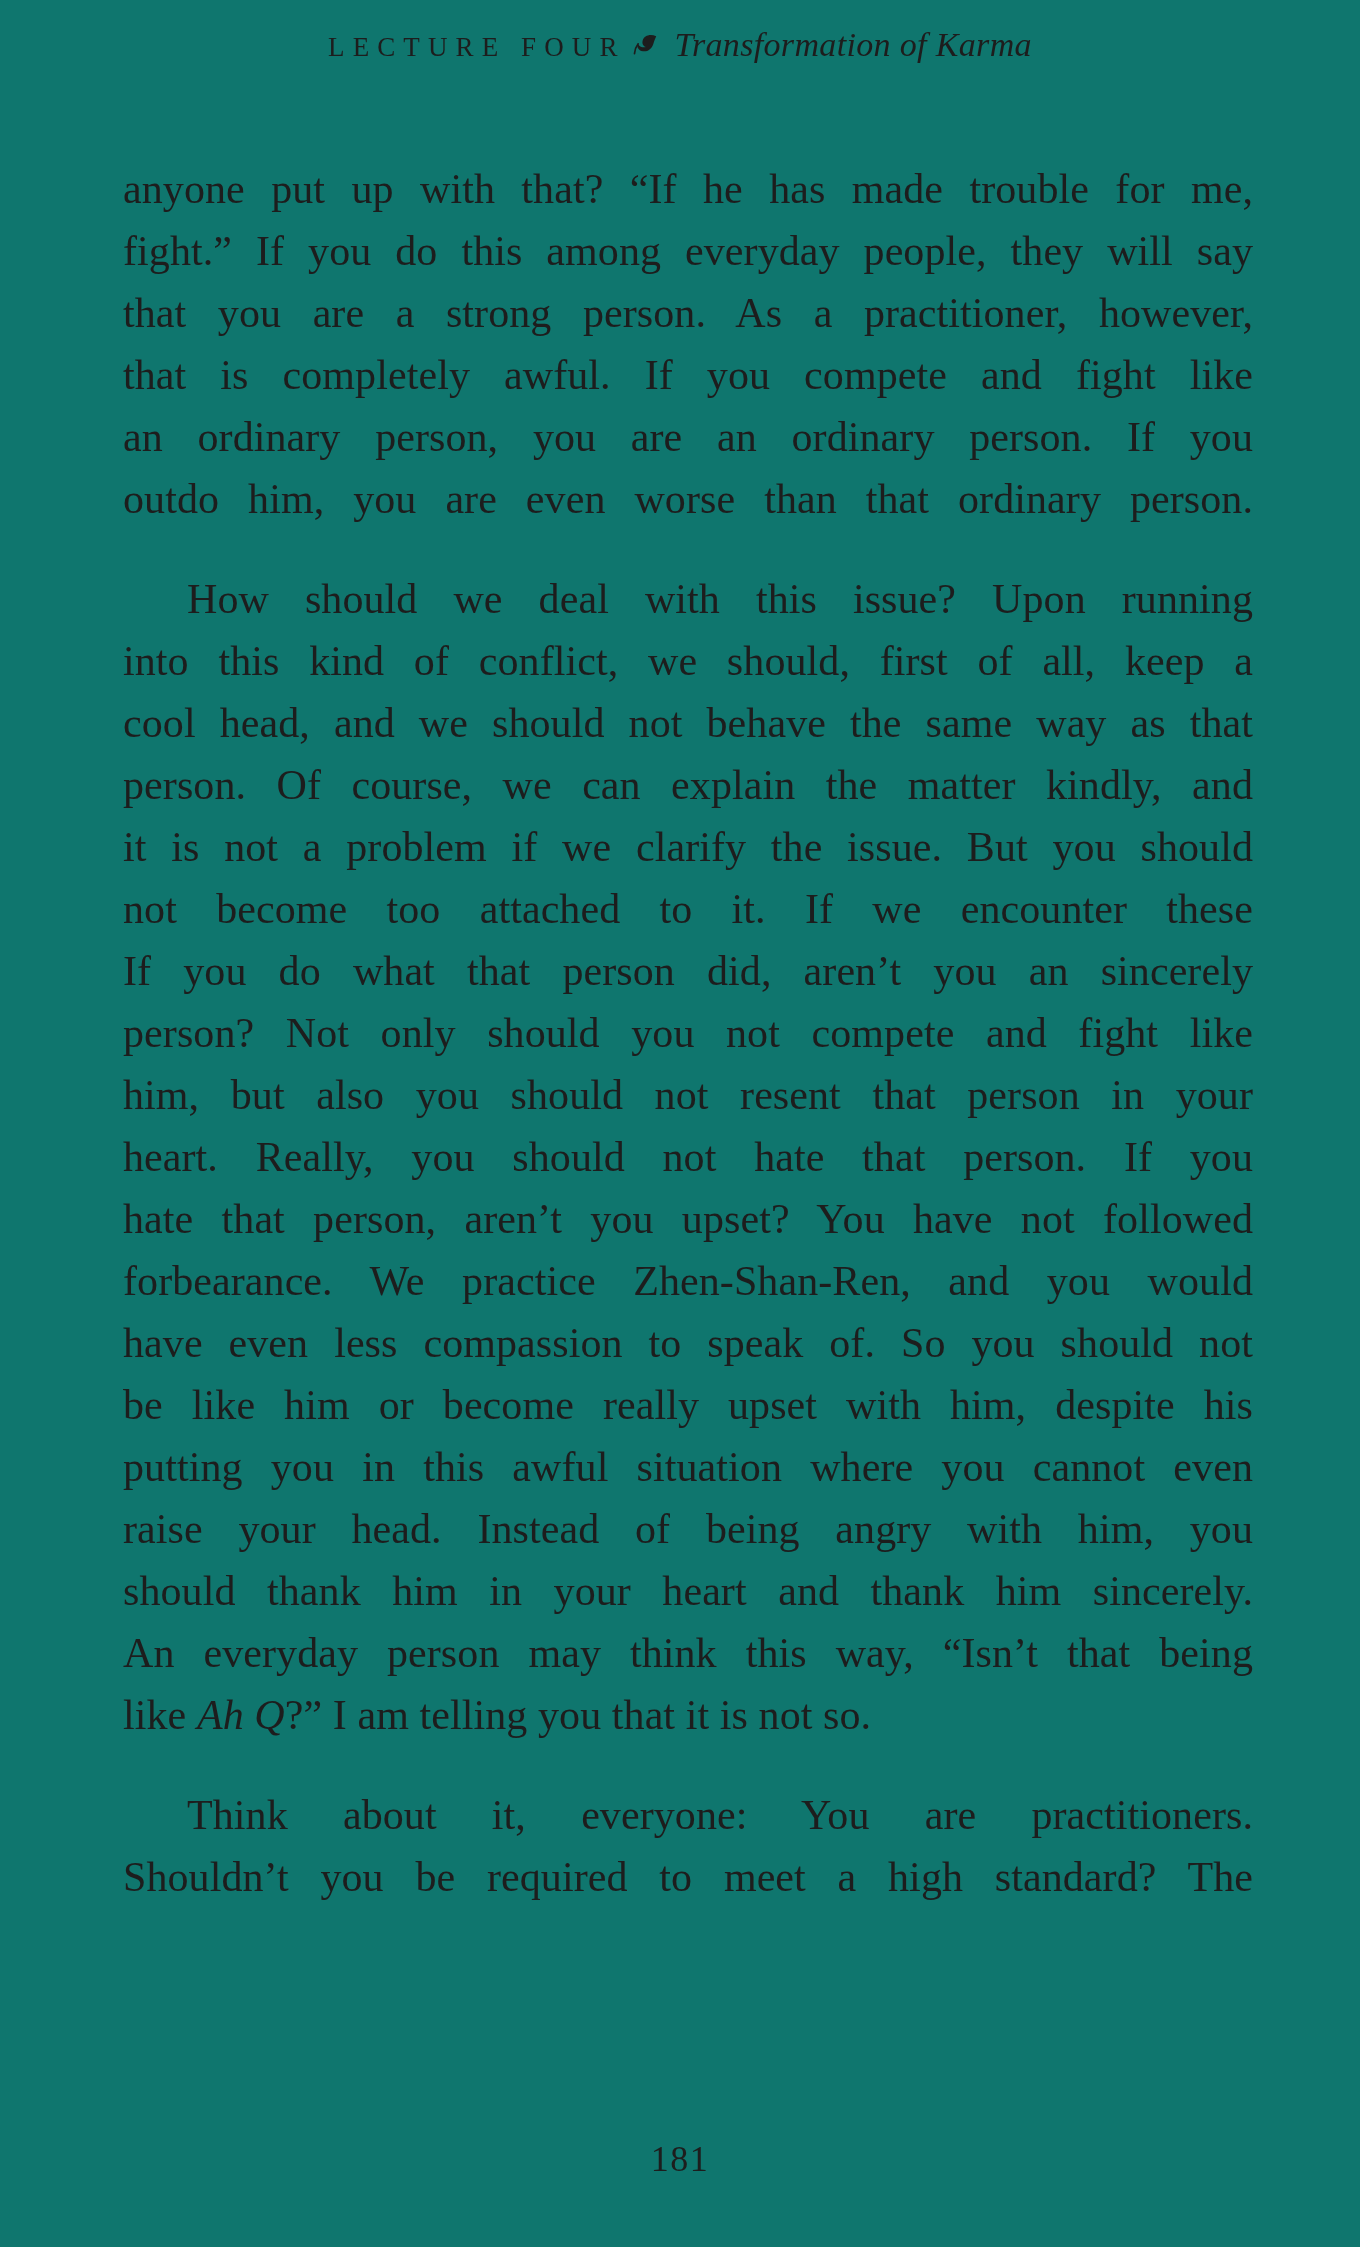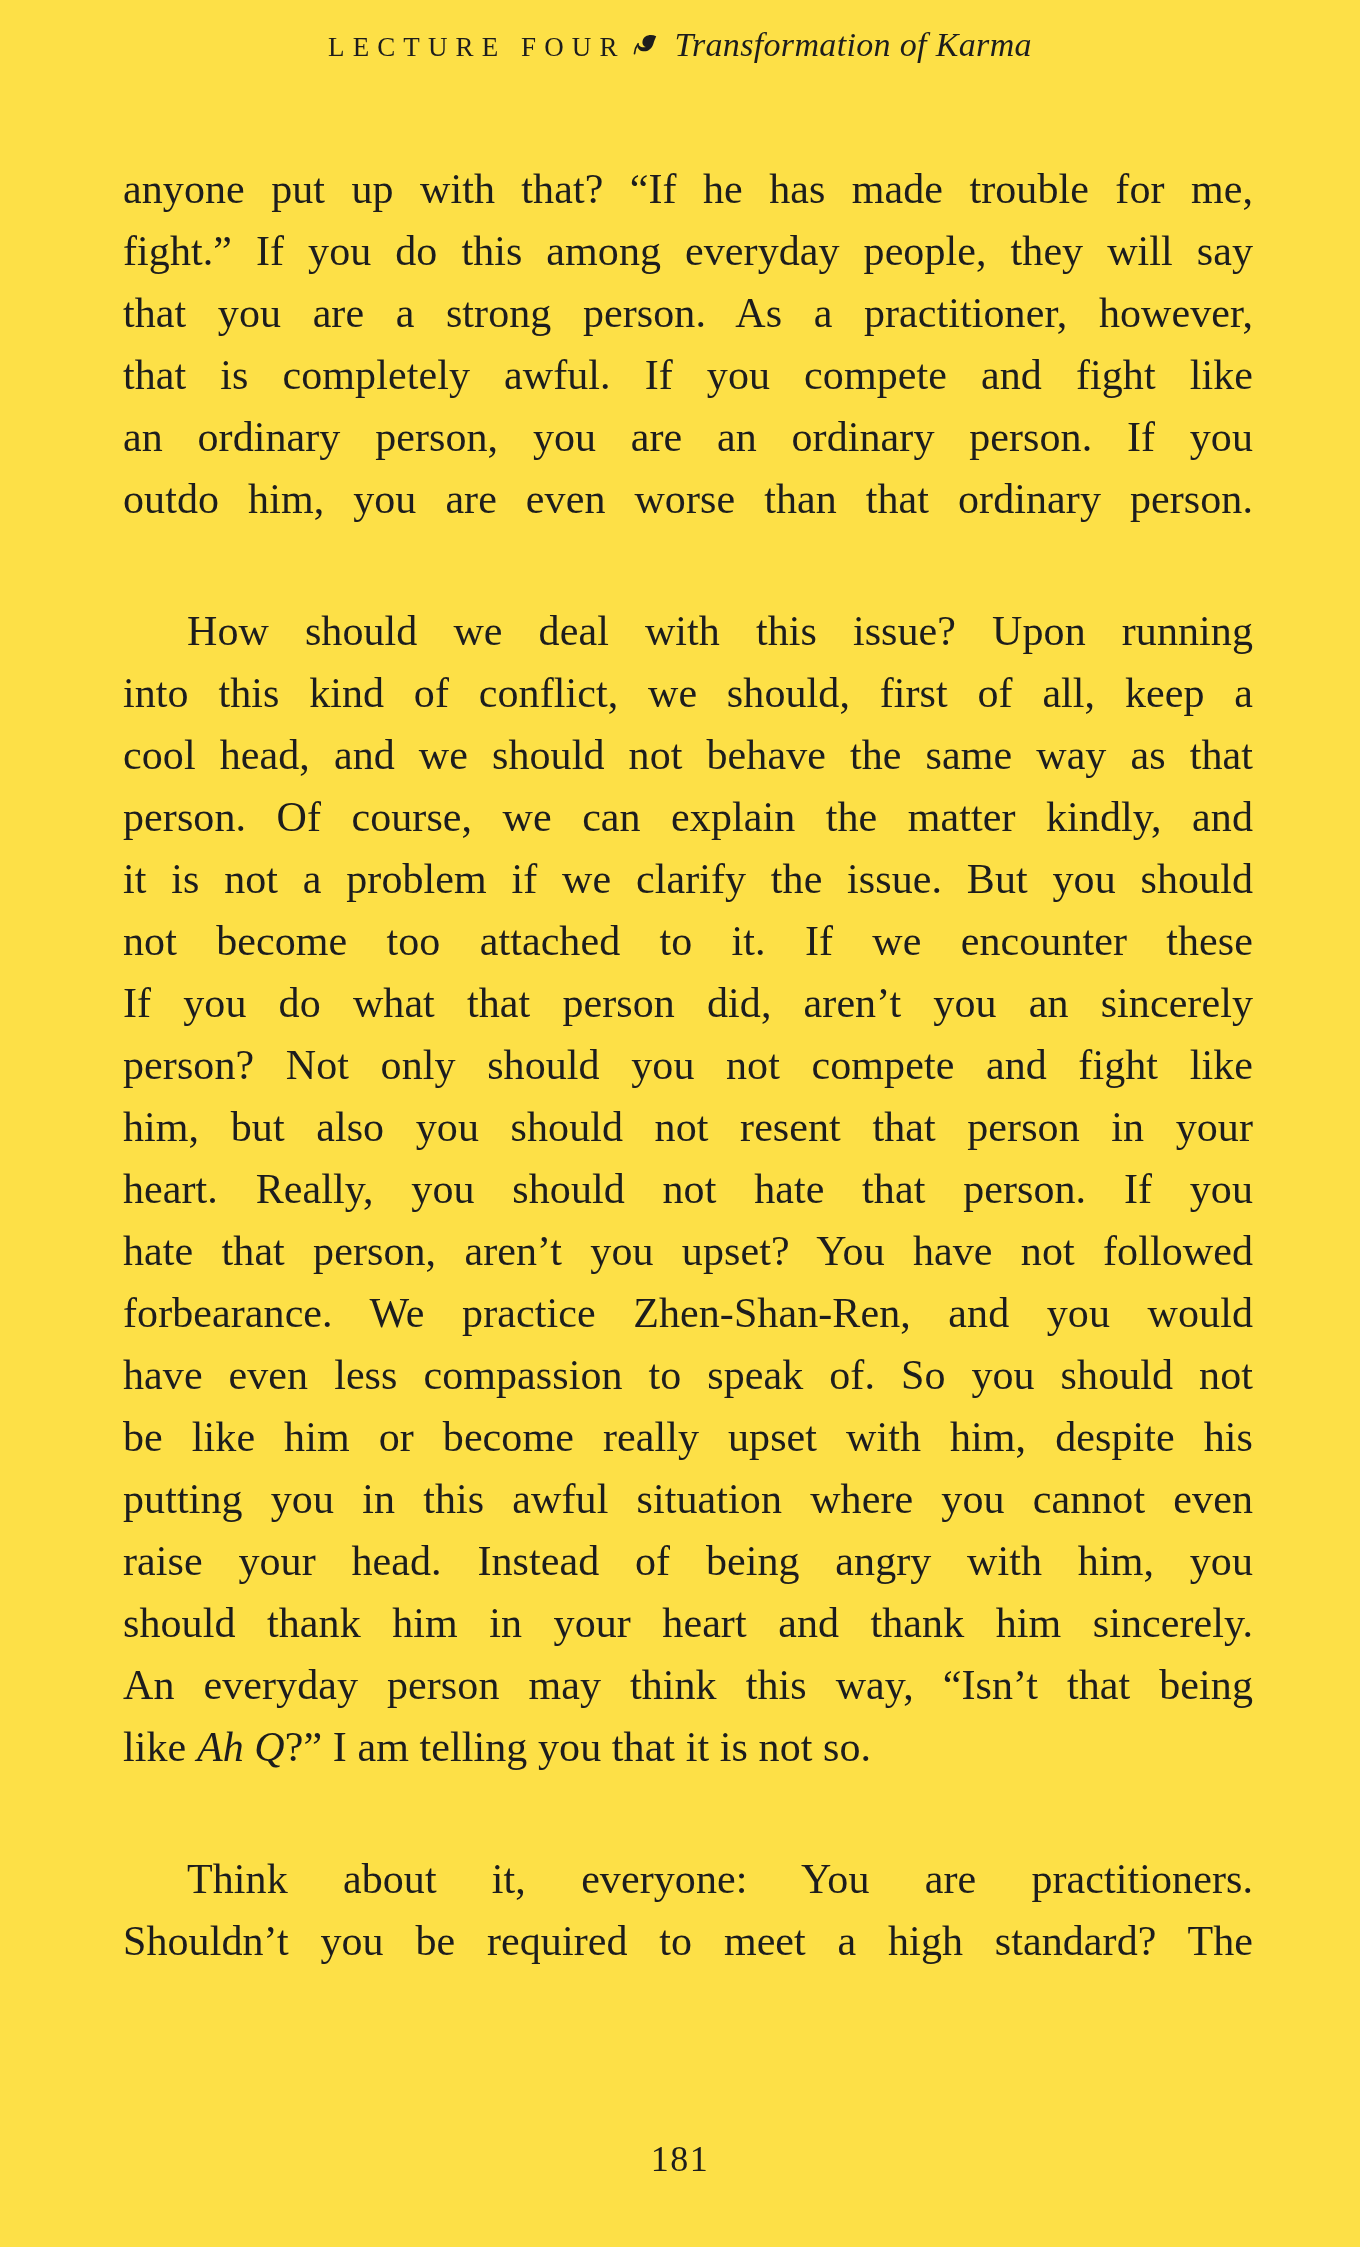--- a/index.html
+++ b/index.html
@@ -4,21 +4,21 @@
 <style>
   html, body {
     margin: 0;
     padding: 0;
     background: #ffffff;
   }
   .page {
     position: relative;
     width: 1360px;
     height: 2247px;
-    background: #fde047;
+    background: #0f766e;
     font-family: "Liberation Serif", "DejaVu Serif", serif;
     color: #1d1d1d;
     overflow: hidden;
   }
   .running-header {
     position: absolute;
     top: 26px;
     left: 0;
     right: 0;
     text-align: center;
@@ -42,21 +42,21 @@
     display: inline-block;
     vertical-align: baseline;
   }
   .body-text {
     position: absolute;
     top: 158px;
     left: 123px;
     width: 1130px;
   }
   .paragraph + .paragraph {
-    margin-top: 70px;
+    margin-top: 38px;
   }
   .line {
     font-size: 42px;
     line-height: 62px;
     height: 62px;
     text-align: justify;
     text-align-last: justify;
     letter-spacing: 0.002em;
     white-space: normal;
   }

